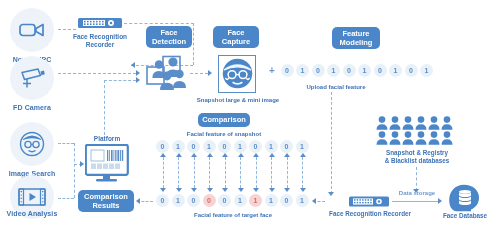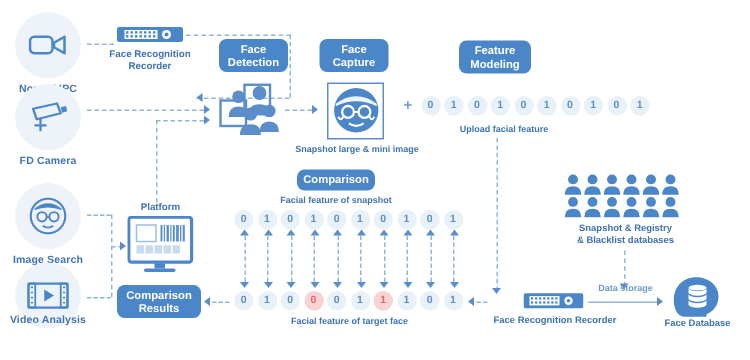--- a/index.html
+++ b/index.html
@@ -215,21 +215,21 @@
   <div class="dash-v" style="left:104px;top:80px;height:55px;"></div>
   <div class="dash-h" style="left:104px;top:80px;width:32px;"></div>
   <div class="arrow-r" style="left:136px;top:77px;"></div>
 
   <div class="pill" style="left:146px;top:26px;width:46px;height:22px;">Face
 Detection</div>
 
   <div class="pill" style="left:213px;top:26px;width:46px;height:22px;">Face
 Capture</div>
 
-  <div class="pill" style="left:306px;top:27px;width:48px;height:22px;">Feature
+  <div class="pill" style="left:332px;top:27px;width:48px;height:22px;">Feature
 Modeling</div>
 
   <div class="abs" style="left:143px;top:55px;">
     <svg width="44" height="36" viewBox="0 0 44 36">
       <g fill="#5b8ec9">
         <circle cx="30" cy="7" r="4.6"></circle>
         <path d="M22.5 22 q0-7.5 7.5-7.5 t7.5 7.5 z"></path>
         <circle cx="16" cy="9.5" r="4.2"></circle>
         <path d="M9.4 23 q0-7 6.6-7 t6.6 7 z"></path>
         <circle cx="36.5" cy="19" r="4.2"></circle>

